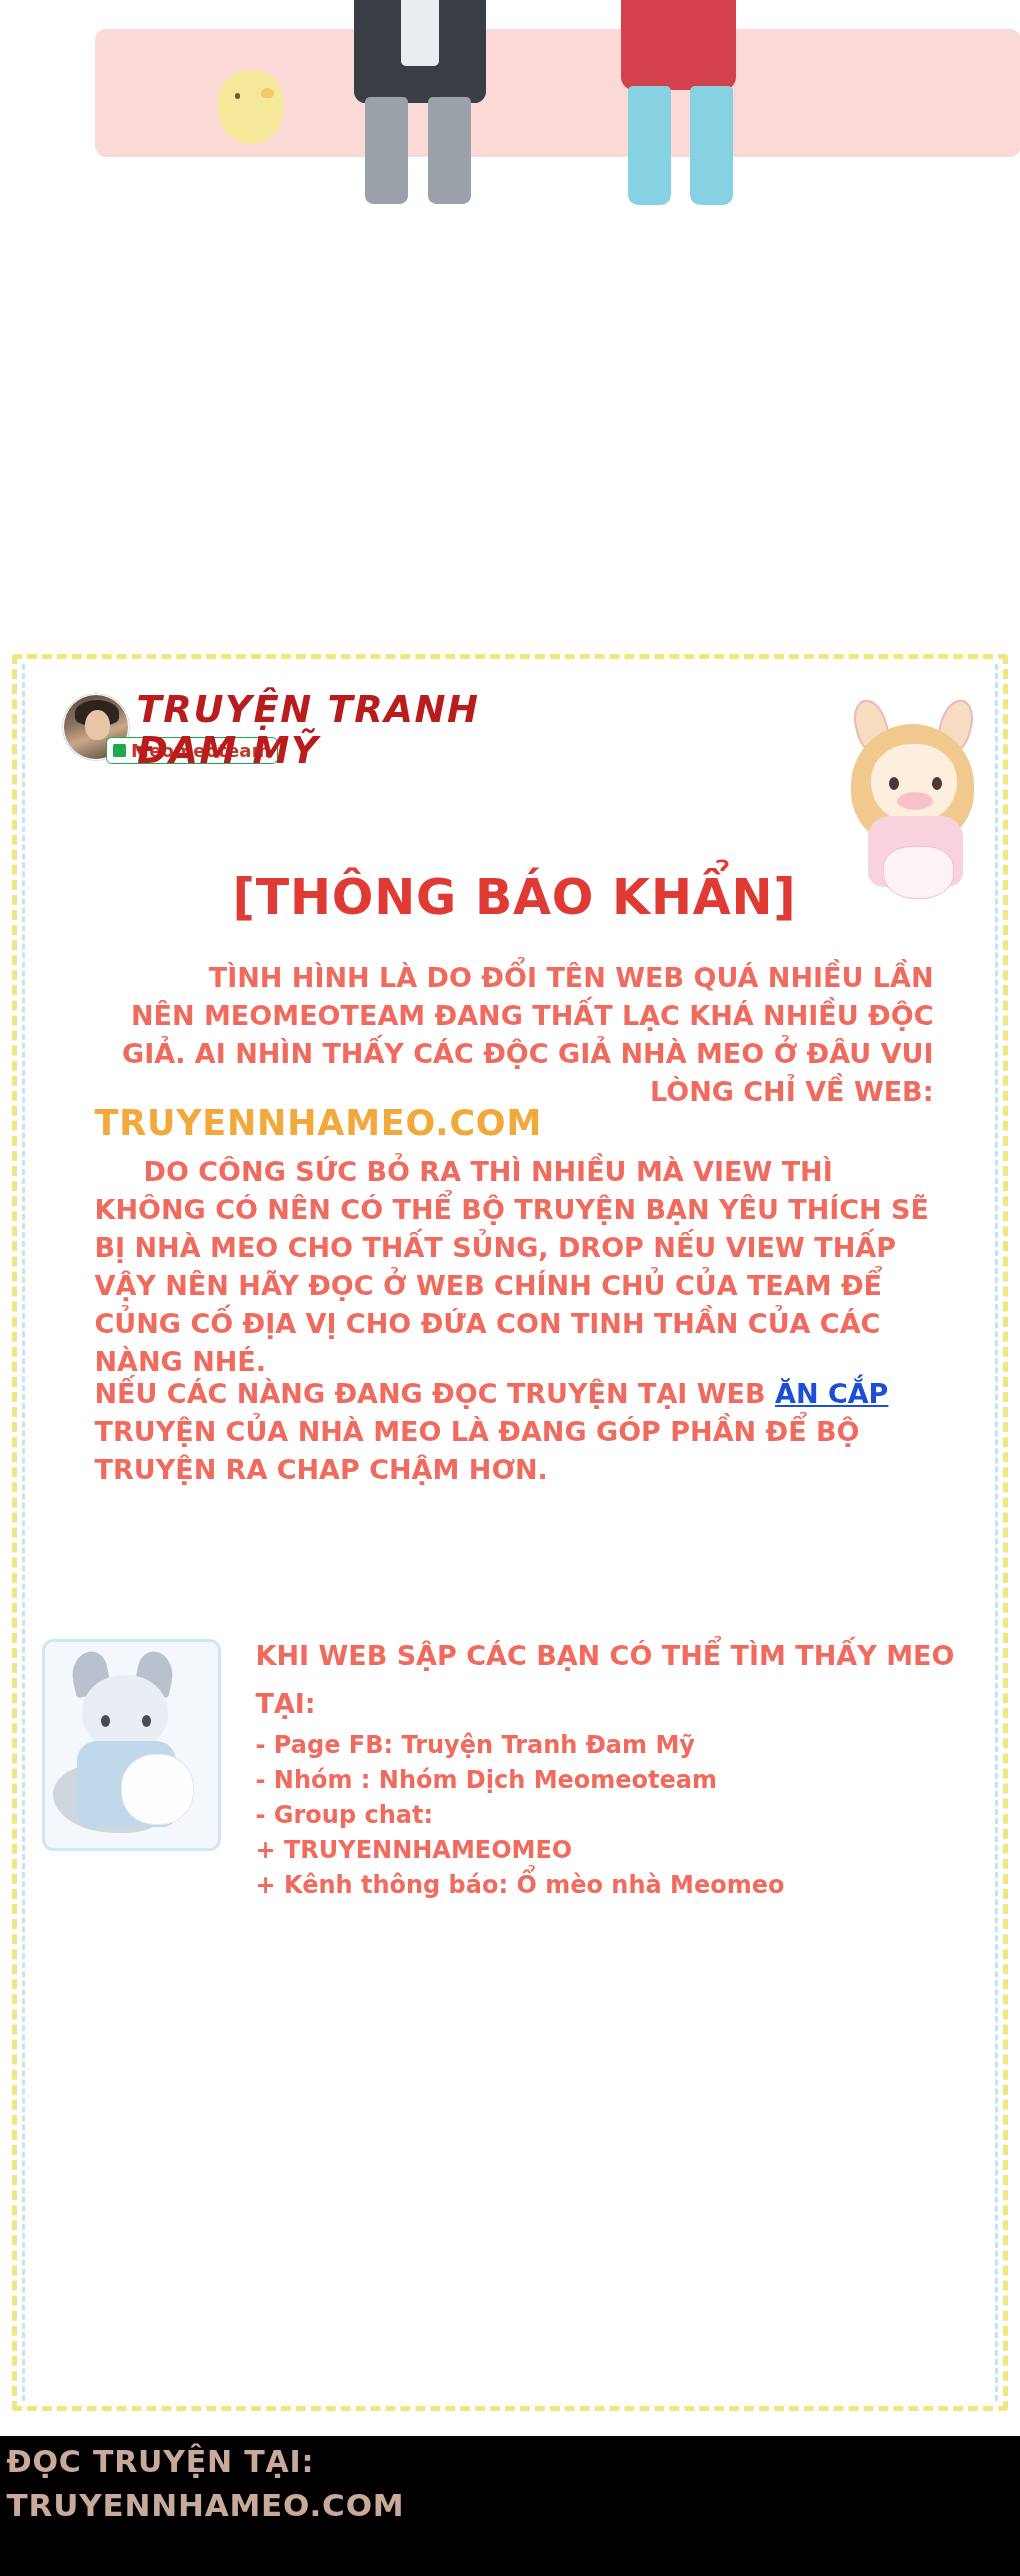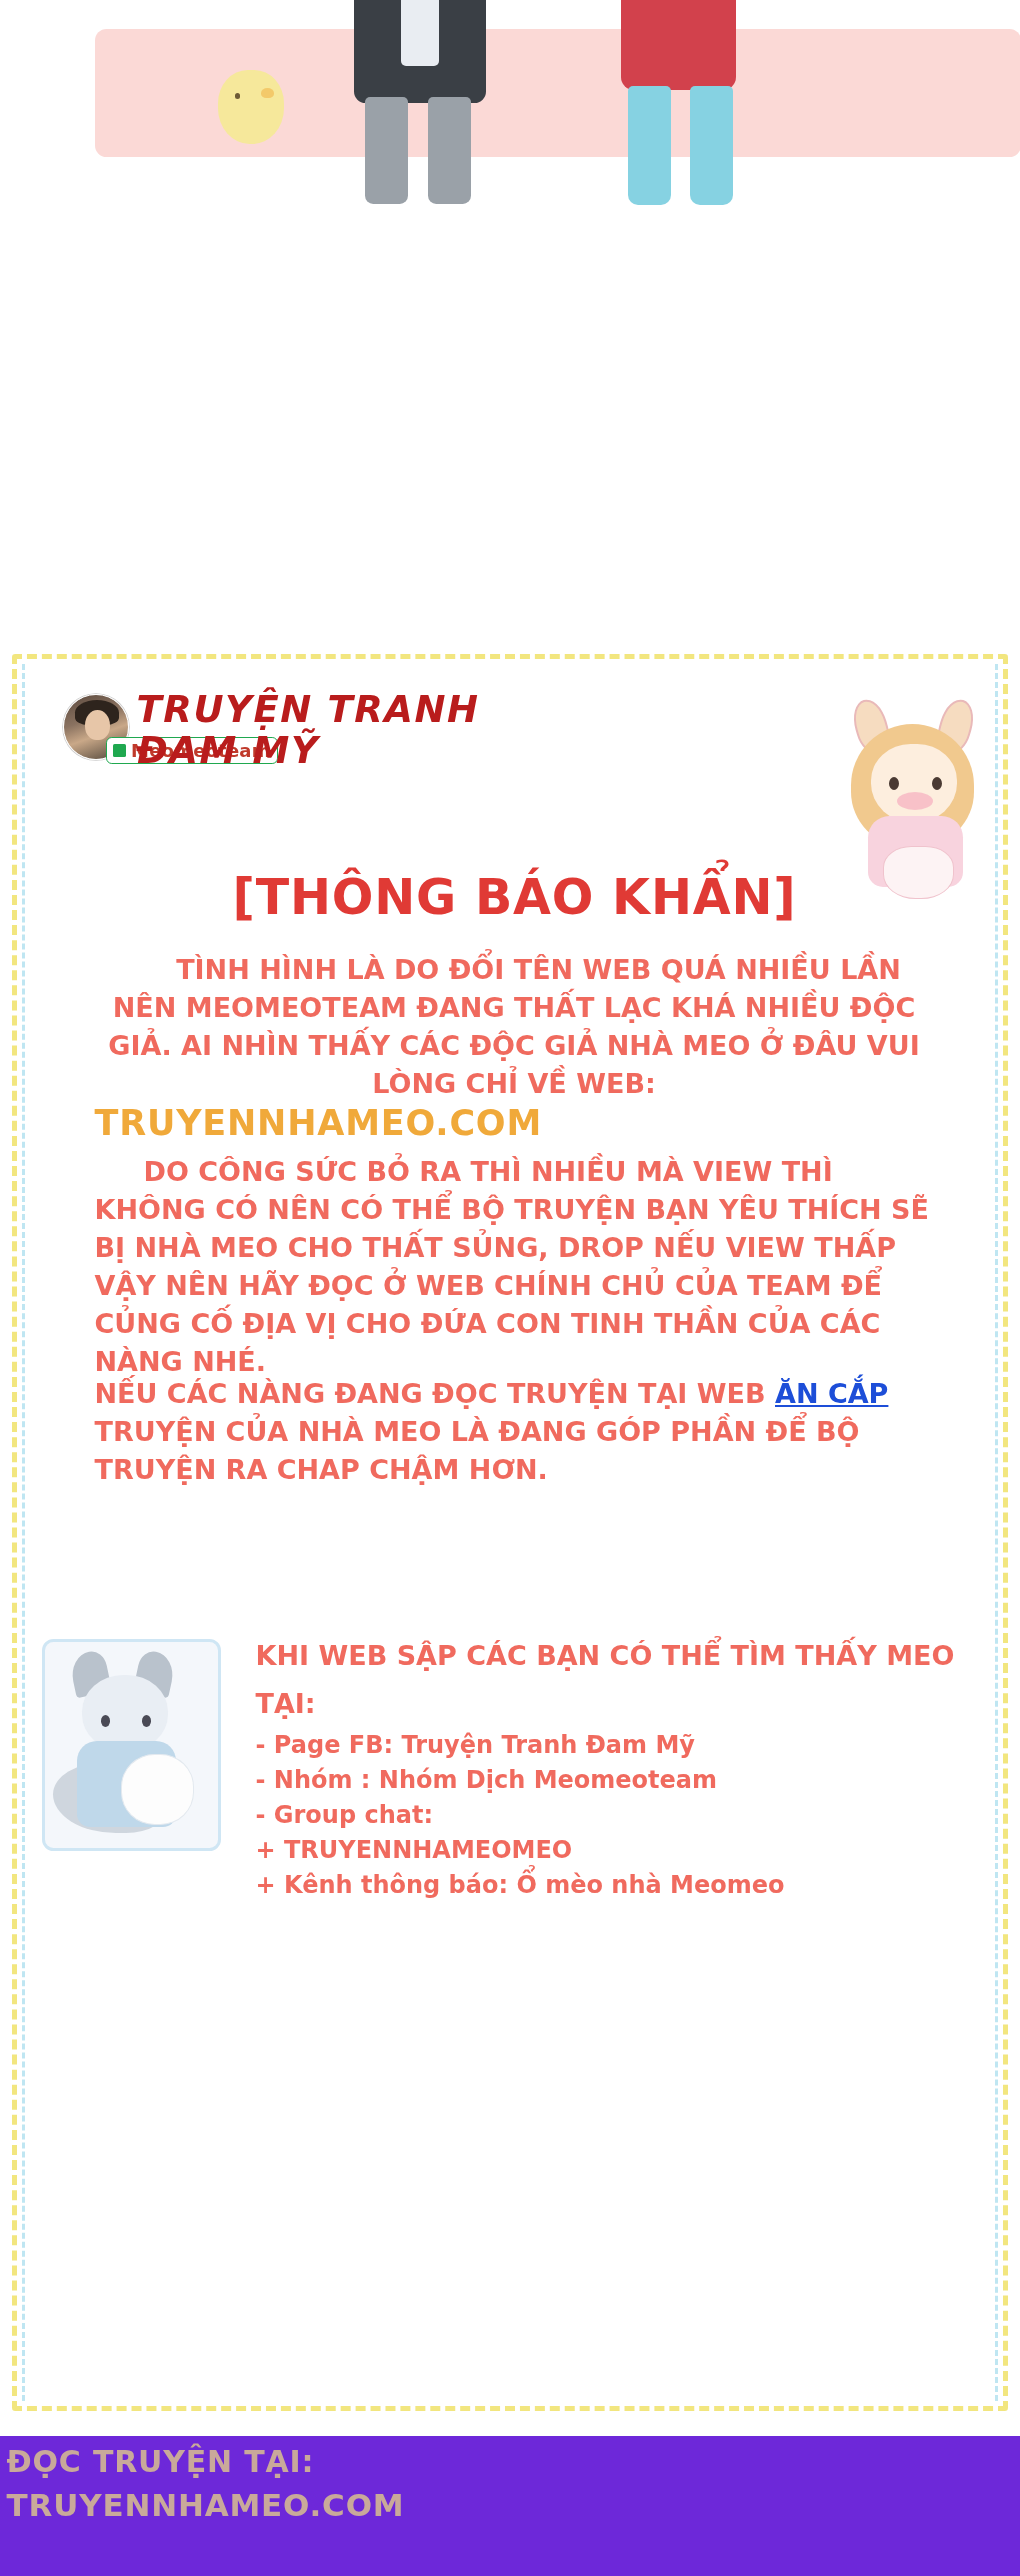--- a/index.html
+++ b/index.html
@@ -268,21 +268,21 @@
     position: absolute;
     left: 78px;
     width: 839px;
     font-family: "DejaVu Sans", sans-serif;
     font-weight: 700;
     font-size: 27px;
     line-height: 38px;
     color: #f06a5e;
     text-align: center;
   }
-  #para1 { top: 292px; text-indent: 49px; text-align: center; }
+  #para1 { top: 300px; text-indent: 49px; text-align: right; }
   .weburl {
     position: absolute;
     left: 78px; top: 444px;
     font-family: "DejaVu Sans", sans-serif;
     font-weight: 700;
     font-size: 35px;
     color: #f0a93a;
     letter-spacing: 0.8px;
   }
   #para2 { top: 494px; text-indent: 49px; text-align: left; }
@@ -365,21 +365,21 @@
     line-height: 35px;
     color: #f06a5e;
   }
 
   
   #footer {
     position: absolute;
     left: 0; top: 2436px;
     width: 1021px;
     height: 140px;
-    background: #6d28d9;
+    background: #000000;
   }
   .footer-line {
     position: absolute;
     left: 6.6px;
     font-family: "DejaVu Sans", sans-serif;
     font-weight: 700;
     color: #c9a99a;
     letter-spacing: 0.8px;
   }
   #footer-label { top: 8.2px; font-size: 30px; }

